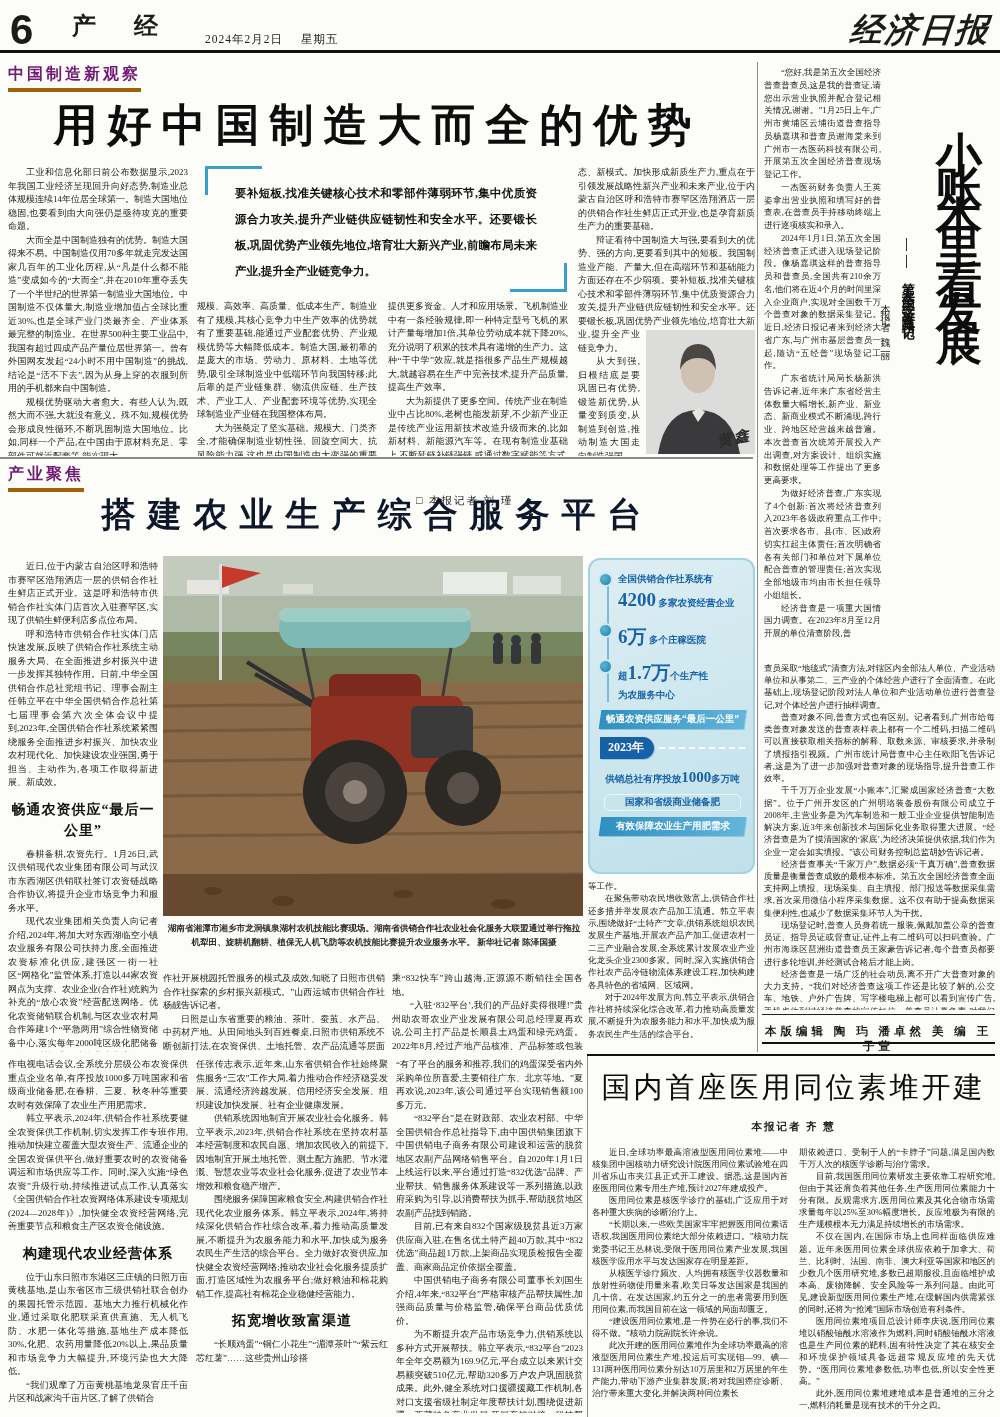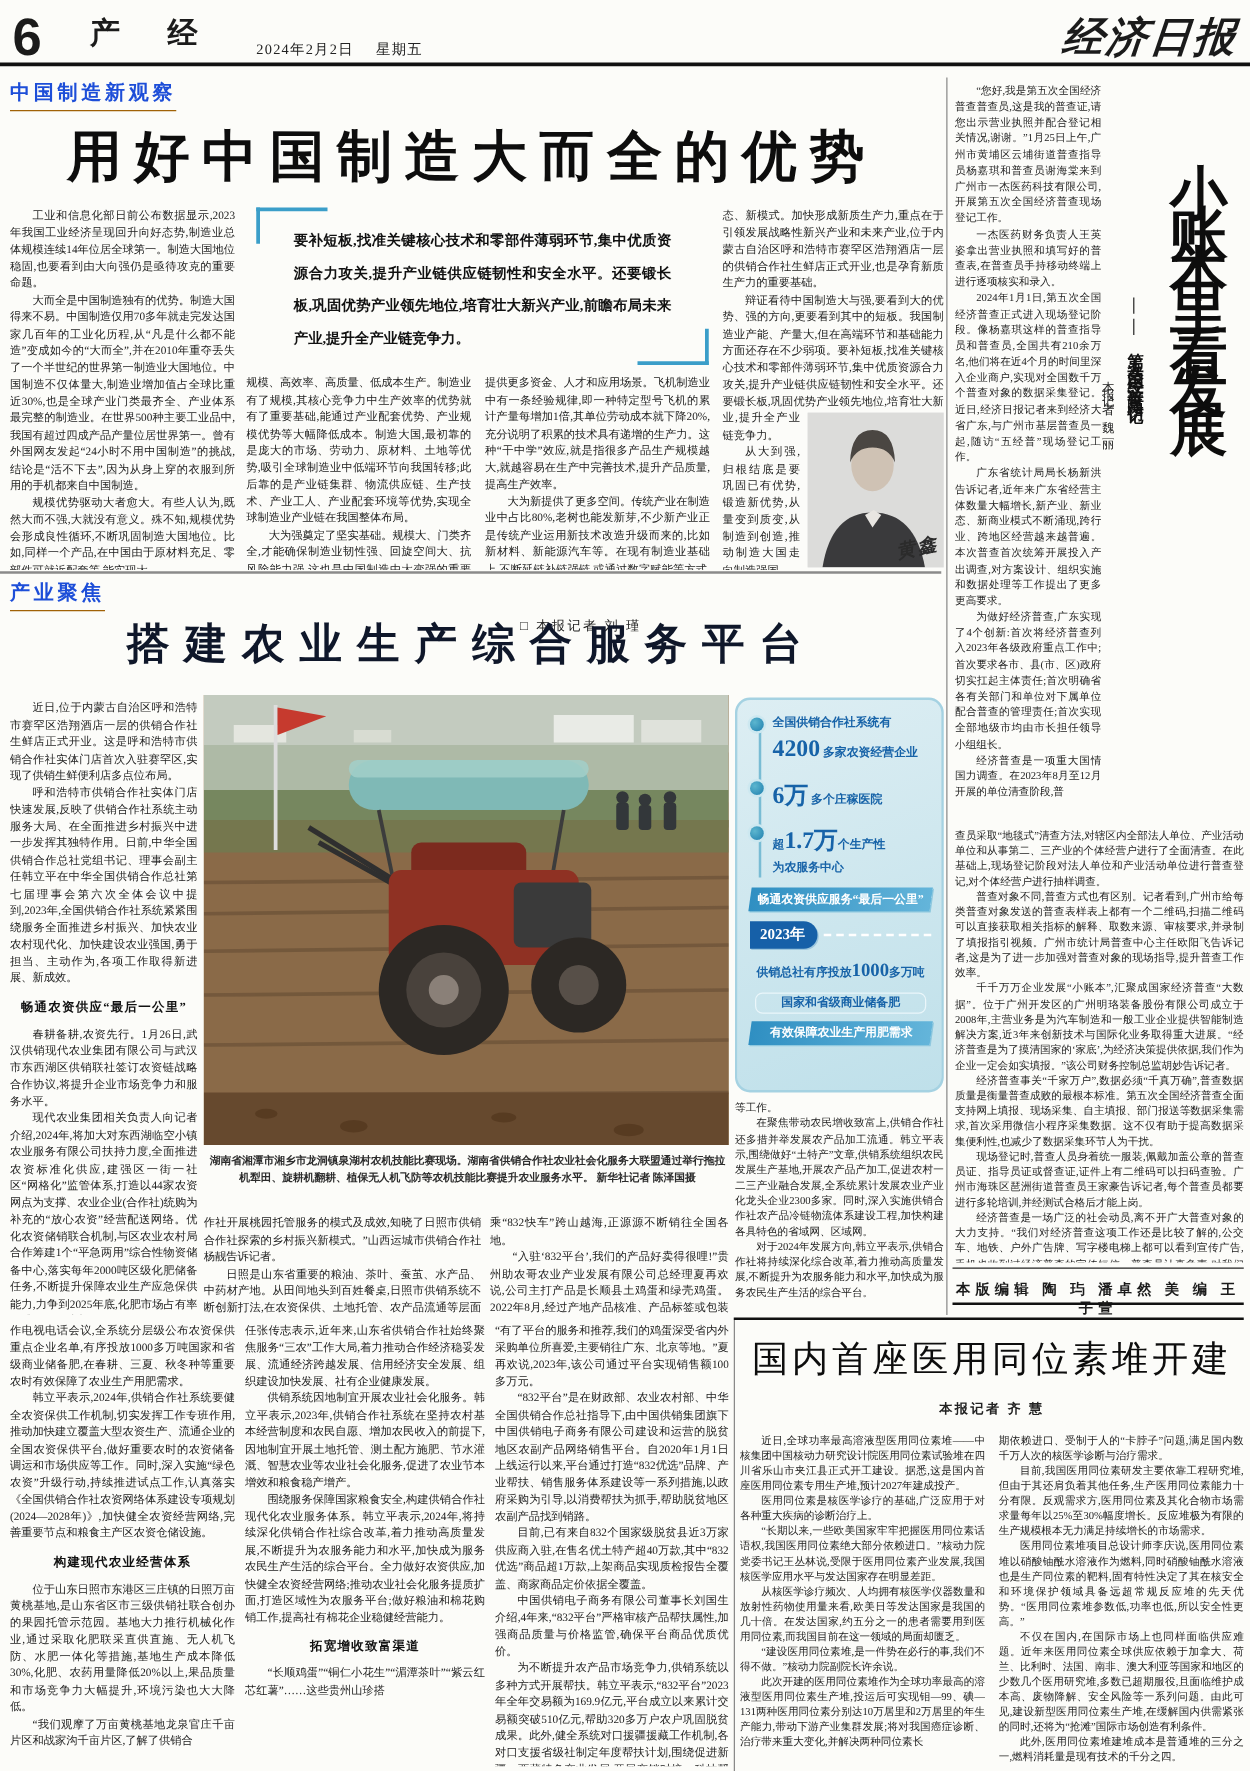--- a/index.html
+++ b/index.html
@@ -5,25 +5,25 @@
   html,body{margin:0;padding:0;background:#dddbd6;}
   .page{position:relative;width:1000px;height:1417px;margin:0 auto;background:#fcfcf9;
         font-family:"Liberation Serif","DejaVu Serif",serif;color:#1b1b1b;overflow:hidden;}
   .abs{position:absolute;}
   .rule{position:absolute;background:#111;}
   .rule-gray{position:absolute;background:#8a8a8a;}
   
   .col{position:absolute;overflow:hidden;font-size:9px;line-height:1.5;text-align:justify;color:#222;}
   .col p{margin:0;text-indent:2em;}
   .col p.ni{text-indent:0;}
-  .col .subhead{font-weight:bold;text-align:center;font-size:10px;margin:9px 0 7px;letter-spacing:1px;color:#111;}
+  .col .subhead{font-weight:bold;text-align:center;font-size:14px;margin:9px 0 7px;letter-spacing:1px;color:#111;}
   .small-col{font-size:8.5px;line-height:1.45;}
   
-  .label-blue{display:inline-block;color:#1d4ed8;font-weight:bold;font-size:16px;letter-spacing:3px;
-              border-bottom:1px solid #a16207;padding-bottom:3px;}
+  .label-blue{display:inline-block;color:#701a75;font-weight:bold;font-size:16px;letter-spacing:3px;
+              border-bottom:4px solid #a16207;padding-bottom:3px;}
   .headline-top{position:absolute;left:0;top:96px;width:755px;text-align:center;
                 font-family:"Liberation Sans","DejaVu Sans",sans-serif;font-weight:900;
                 font-size:44px;letter-spacing:10px;color:#0d0d0d;}
   .headline-mid{position:absolute;left:0;top:492px;width:755px;text-align:center;
                 font-weight:900;font-size:34px;letter-spacing:12px;color:#0f172a;}
   .headline-bot{text-align:center;font-weight:400;font-size:29px;letter-spacing:3px;color:#0d0d0d;}
   .byline{font-size:10.5px;letter-spacing:2px;color:#222;}
   
   .intro-box{position:absolute;left:205px;top:166px;width:362px;height:126px;box-sizing:border-box;
              padding:15px 30px 0 30px;font-size:11.5px;font-weight:bold;line-height:2.25;text-align:justify;color:#111;}
@@ -308,18 +308,18 @@
       <p>近日,全球功率最高溶液型医用同位素堆——中核集团中国核动力研究设计院医用同位素试验堆在四川省乐山市夹江县正式开工建设。据悉,这是国内首座医用同位素专用生产堆,预计2027年建成投产。</p>
       <p>医用同位素是核医学诊疗的基础,广泛应用于对各种重大疾病的诊断治疗上。</p>
       <p>“长期以来,一些欧美国家牢牢把握医用同位素话语权,我国医用同位素绝大部分依赖进口。”核动力院党委书记王丛林说,受限于医用同位素产业发展,我国核医学应用水平与发达国家存在明显差距。</p>
       <p>从核医学诊疗频次、人均拥有核医学仪器数量和放射性药物使用量来看,欧美日等发达国家是我国的几十倍。在发达国家,约五分之一的患者需要用到医用同位素,而我国目前在这一领域的局面却匮乏。</p>
       <p>“建设医用同位素堆,是一件势在必行的事,我们不得不做。”核动力院副院长许余说。</p>
       <p>此次开建的医用同位素堆作为全球功率最高的溶液型医用同位素生产堆,投运后可实现钼—99、碘—131两种医用同位素分别达10万居里和2万居里的年生产能力,带动下游产业集群发展;将对我国癌症诊断、治疗带来重大变化,并解决两种同位素长</p>
     </div>
   <div class="col small-col" style="left:799px;top:1146px;width:196px;height:268px;line-height:1.42;">
       <p class="ni">期依赖进口、受制于人的“卡脖子”问题,满足国内数千万人次的核医学诊断与治疗需求。</p>
       <p>目前,我国医用同位素研发主要依靠工程研究堆,但由于其还肩负着其他任务,生产医用同位素能力十分有限。反观需求方,医用同位素及其化合物市场需求量每年以25%至30%幅度增长。反应堆极为有限的生产规模根本无力满足持续增长的市场需求。</p>
+      <p>不仅在国内,在国际市场上也同样面临供应难题。近年来医用同位素全球供应依赖于加拿大、荷兰、比利时、法国、南非、澳大利亚等国家和地区的少数几个医用研究堆,多数已超期服役,且面临维护成本高、废物降解、安全风险等一系列问题。由此可见,建设新型医用同位素生产堆,在缓解国内供需紧张的同时,还将为“抢滩”国际市场创造有利条件。</p>
       <p>医用同位素堆项目总设计师李庆说,医用同位素堆以硝酸铀酰水溶液作为燃料,同时硝酸铀酰水溶液也是生产同位素的靶料,固有特性决定了其在核安全和环境保护领域具备远超常规反应堆的先天优势。“医用同位素堆参数低,功率也低,所以安全性更高。”</p>
-      <p>不仅在国内,在国际市场上也同样面临供应难题。近年来医用同位素全球供应依赖于加拿大、荷兰、比利时、法国、南非、澳大利亚等国家和地区的少数几个医用研究堆,多数已超期服役,且面临维护成本高、废物降解、安全风险等一系列问题。由此可见,建设新型医用同位素生产堆,在缓解国内供需紧张的同时,还将为“抢滩”国际市场创造有利条件。</p>
       <p>此外,医用同位素堆建堆成本是普通堆的三分之一,燃料消耗量是现有技术的千分之四。</p>
     </div>
 
 </div>
 
 </body></html>

